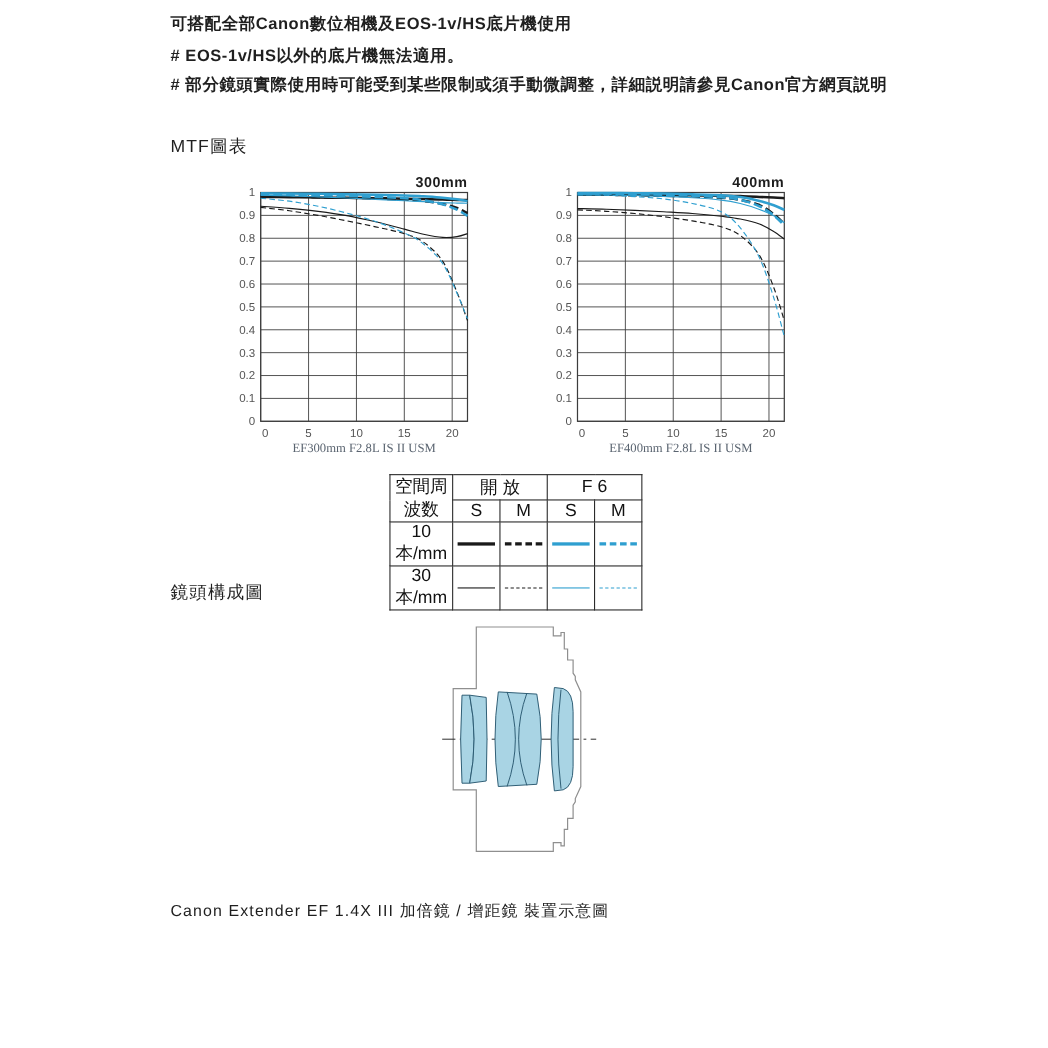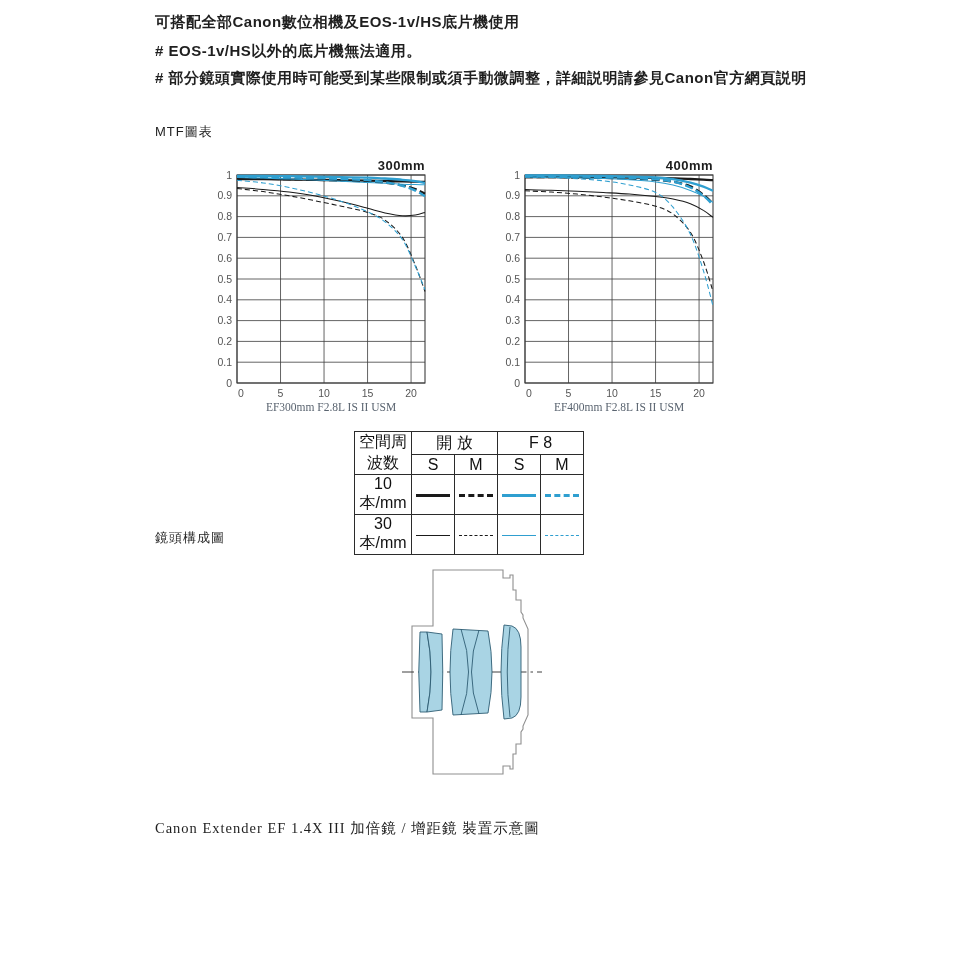--- a/index.html
+++ b/index.html
@@ -1,21 +1,21 @@
 <!DOCTYPE html>
 <html><head>
 <meta charset="utf-8">
 <style>
   html,body{margin:0;padding:0;background:#fff;}
   body{width:953px;height:953px;position:relative;overflow:hidden;
        font-family:"Liberation Sans","DejaVu Sans",sans-serif;color:#1f1f1f;}
   .abs{position:absolute;}
   .hline{left:155px;font-size:15px;line-height:18px;letter-spacing:.5px;white-space:pre;font-weight:bold;}
-  .sec-title{left:155px;font-size:13px;letter-spacing:1px;text-align:right;}
-  .footer-caption{left:155px;top:819px;font-size:14.5px;letter-spacing:1px;font-family:Liberation Serif, serif;}
+  .sec-title{left:155px;font-size:16px;letter-spacing:1px;text-align:right;}
+  .footer-caption{left:155px;top:819px;font-size:14.5px;letter-spacing:1px;}
   .chart-svg{position:absolute;top:158px;}
   .legend-table{position:absolute;left:354px;top:431px;border-collapse:collapse;
                 table-layout:fixed;width:229px;font-size:16px;color:#111;background:#fff;}
   .legend-table td{border:1px solid #2b2b2b;text-align:center;padding:0;height:15px;
                    font-weight:normal;vertical-align:middle;}
   .legend-table td.rowlab{height:16px;}
   .ls{display:inline-block;width:34px;height:0;vertical-align:middle;
       border-top:0 solid #000;}
   .thick{border-top-width:3px;}
   .thin{border-top-width:1px;}
@@ -128,21 +128,21 @@
     <col style="width:57px">
       <col style="width:43px">
       <col style="width:43px">
     <col style="width:43px">
       <col style="width:43px">
   </colgroup>
   <tbody>
       <tr>
     <td rowspan="2">空間周波数</td>
     <td colspan="2">開 放</td>
-    <td colspan="2">F 8</td>
+    <td colspan="2">F 6</td>
   </tr>
   <tr>
     <td>S</td>
     <td>M</td>
     <td>S</td>
     <td>M</td>
   </tr>
   <tr>
     <td class="rowlab">10本/mm</td>
     <td><span class="ls thick solid open" style="border-top-color: rgb(26, 26, 26);"></span></td>

